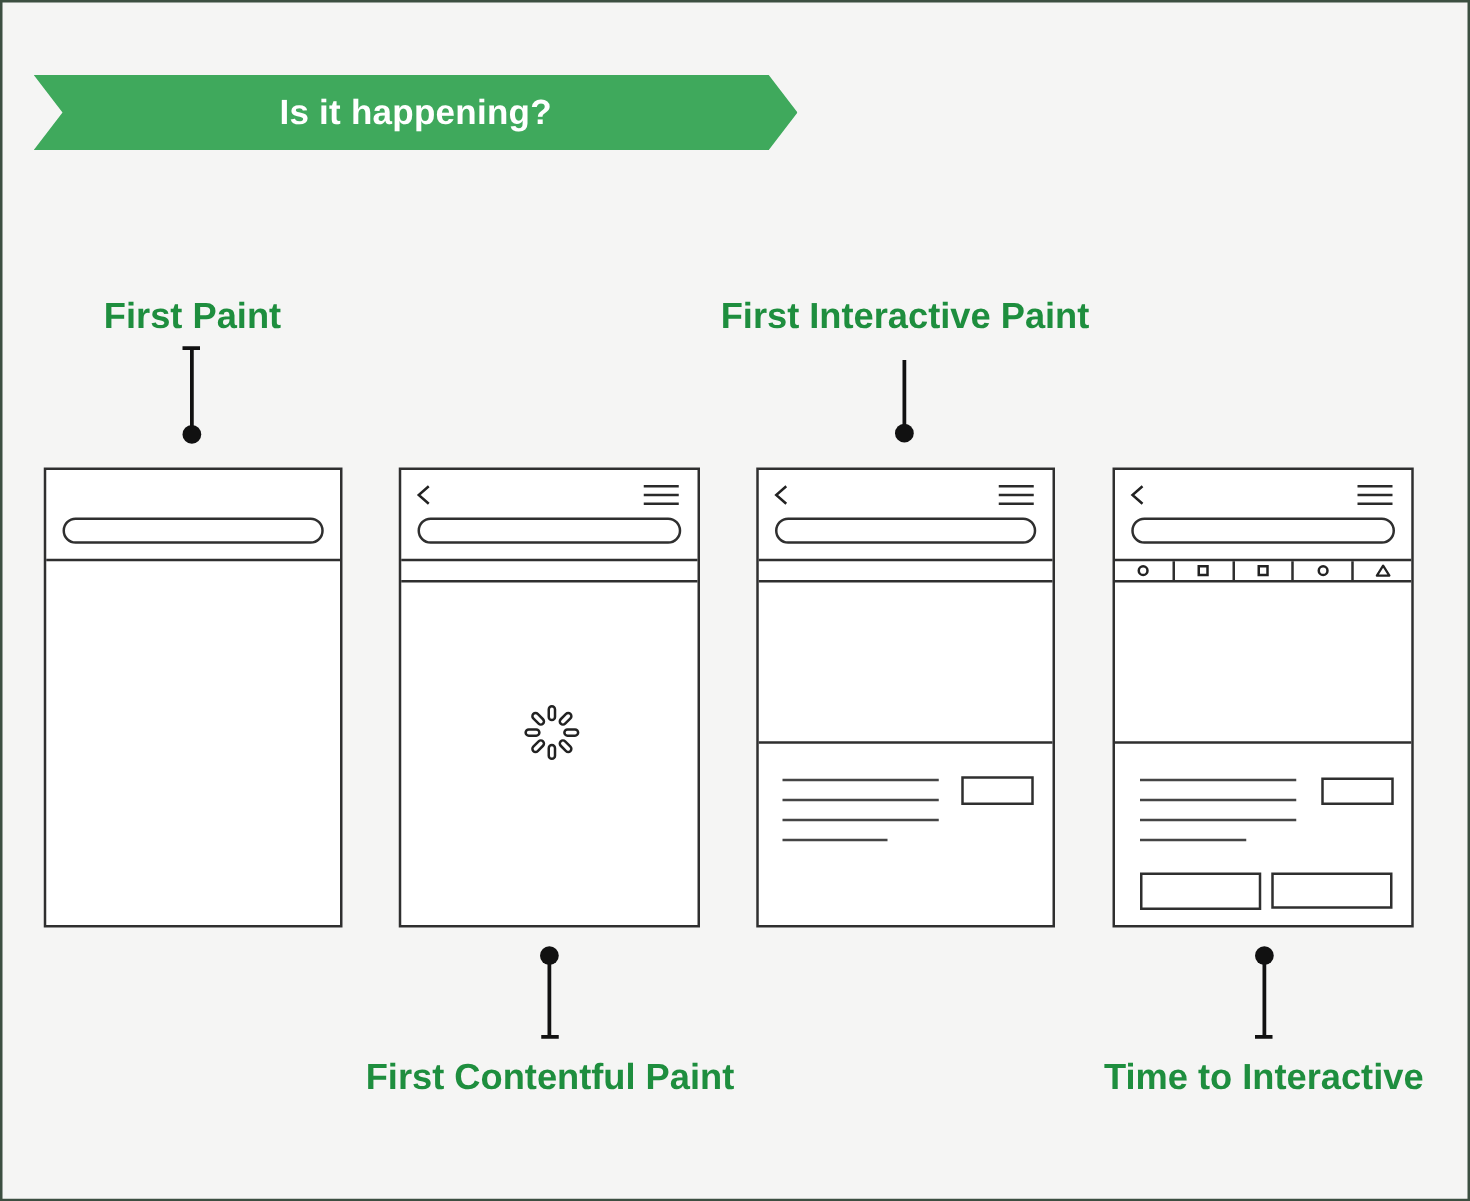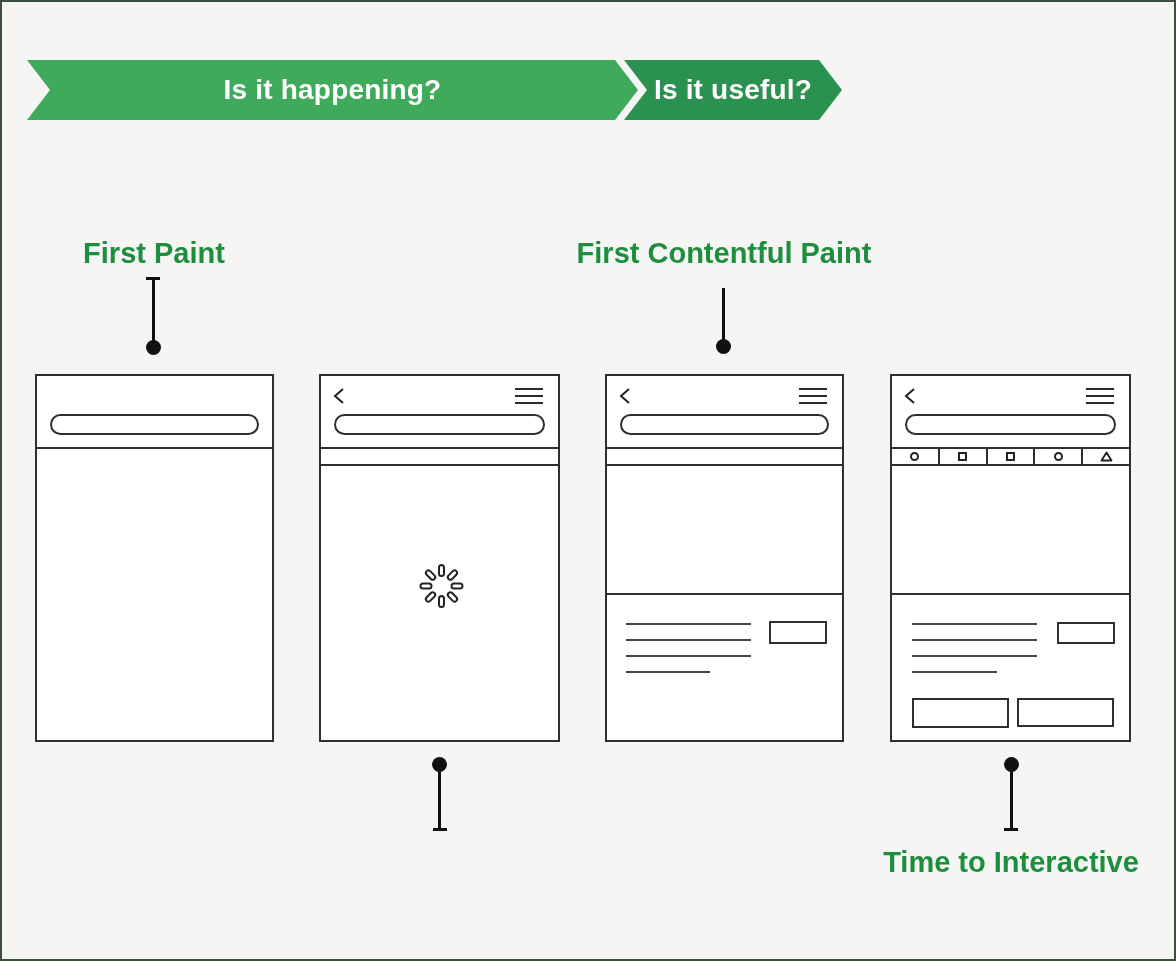--- a/index.html
+++ b/index.html
@@ -70,36 +70,34 @@
   }
 </style>
 </head>
 <body>
 
 <div class="canvas">
 
   <div class="step step1">
     <span>Is it happening?</span>
   </div>
-  <div class="step step2">
-    <span>Is it useful?</span>
-  </div>
 
   <div class="metric-label" style="left:-18px;top:235px;">First Paint</div>
   <div class="conn-cap" style="left:144px;top:275px;"></div>
   <div class="conn-line" style="left:150px;top:277px;height:63px;"></div>
   <div class="conn-dot" style="left:144px;top:338px;"></div>
 
-  <div class="metric-label" style="left:552px;top:235px;">First Contentful Paint</div>
+  <div class="metric-label" style="left:552px;top:235px;">First Interactive Paint</div>
   <div class="conn-line" style="left:720px;top:286px;height:54px;"></div>
   <div class="conn-dot" style="left:714px;top:337px;"></div>
 
   <div class="conn-dot" style="left:430px;top:755px;"></div>
   <div class="conn-line" style="left:436px;top:766px;height:62px;"></div>
   <div class="conn-cap" style="left:431px;top:826px;"></div>
+  <div class="metric-label" style="left:268px;top:844px;">First Contentful Paint</div>
 
   <div class="conn-dot" style="left:1002px;top:755px;"></div>
   <div class="conn-line" style="left:1008px;top:766px;height:62px;"></div>
   <div class="conn-cap" style="left:1002px;top:826px;"></div>
   <div class="metric-label" style="left:839px;top:844px;">Time to Interactive</div>
 
   <div class="phone p1">
     <div class="pill"></div>
     <div class="hline" style="top:71px;"></div>
   </div>

